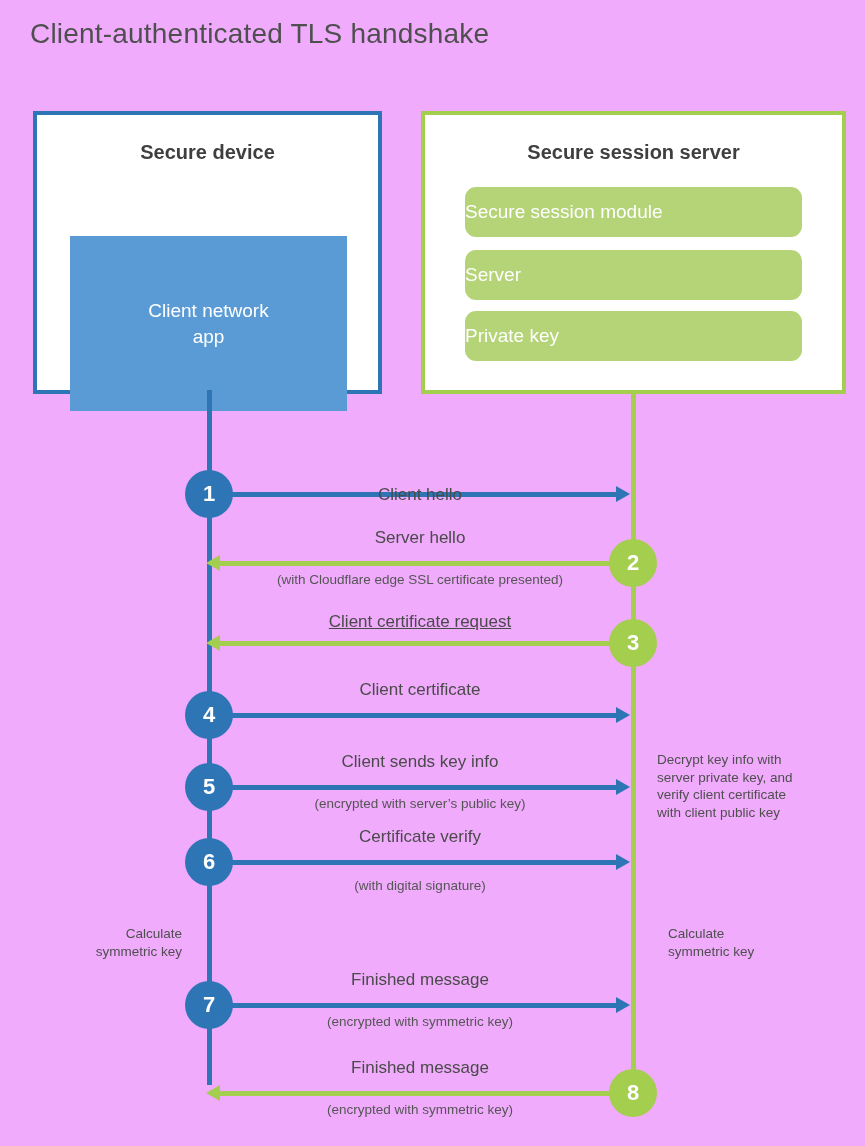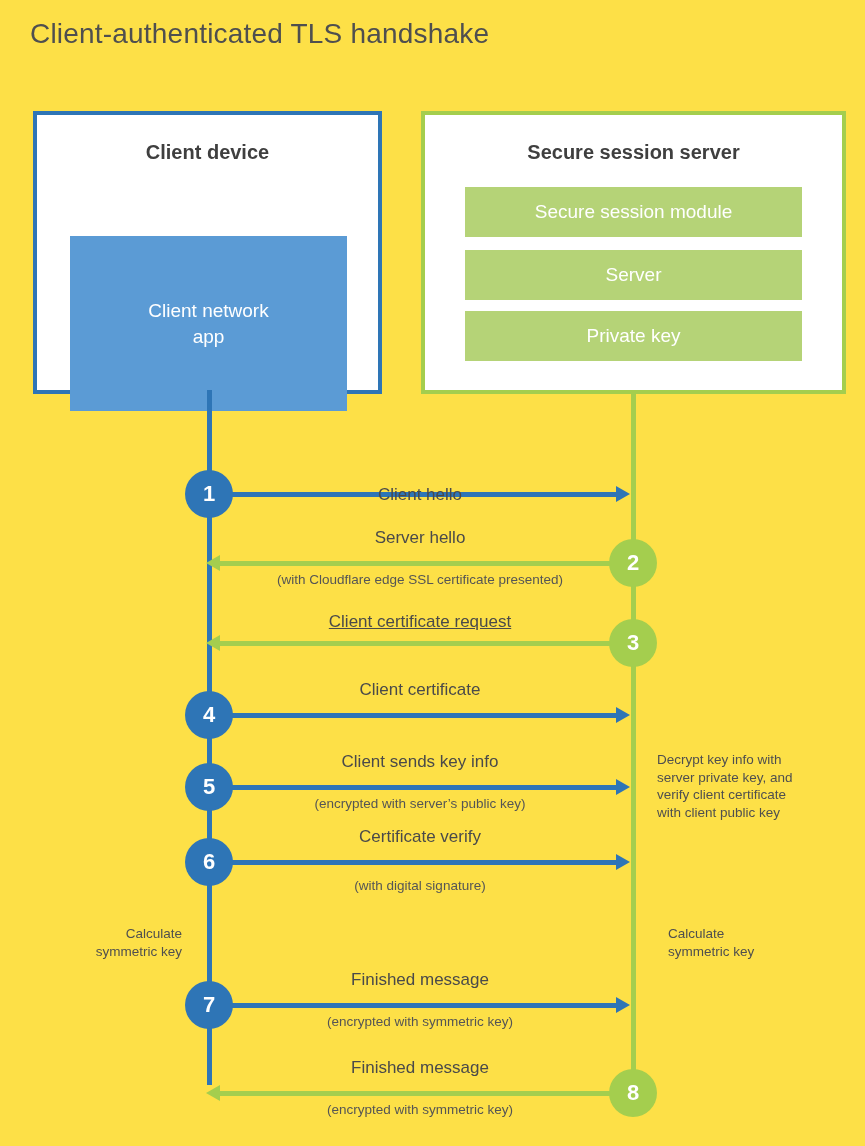--- a/index.html
+++ b/index.html
@@ -1,17 +1,17 @@
 <!DOCTYPE html>
 <html><head>
 <meta charset="utf-8">
 <style>
   html,body{margin:0;padding:0;background:#ffffff;}
   body{font-family:"Liberation Sans","DejaVu Sans",sans-serif;}
-  #canvas{position:relative;width:865px;height:1146px;background:#fde047;overflow:hidden;}
+  #canvas{position:relative;width:865px;height:1146px;background:#f0abfc;overflow:hidden;}
 
   .page-title{
     position:absolute;left:30px;top:18px;
     font-size:28px;font-weight:300;color:#4f4f4f;letter-spacing:0.2px;
   }
 
   
   .device-box{position:absolute;top:111px;height:275px;background:#fff;}
   .client-box{left:33px;width:341px;border:4px solid #2e75b6;}
   .server-box{left:421px;width:417px;border:4px solid #a4ce4e;}
@@ -21,22 +21,22 @@
   }
 
   .app-box{
     position:absolute;left:33px;top:73px;width:277px;height:175px;
     background:#5b9bd5;display:flex;align-items:center;justify-content:center;
     color:#ffffff;font-size:19px;text-align:center;white-space:pre-line;line-height:1.35;margin-top:48px;
   }
 
   .module-bar{
     position:absolute;left:40px;width:337px;height:50px;background:#b5d377;
-    display:flex;align-items:center;justify-content:center;
-    color:#ffffff;font-size:19px;
+    display:flex;align-items:center;
+    color:#ffffff;font-size:19px;border-radius:11px;
   }
 
   
   .vline{position:absolute;width:5px;z-index:1;}
   .vline-blue{left:207px;top:390px;height:695px;background:#2e75b6;}
   .vline-green{left:631px;top:390px;height:715px;background:#a4ce4e;}
 
   
   .step-circle{
     position:absolute;width:48px;height:48px;border-radius:50%;z-index:3;
@@ -64,21 +64,21 @@
   .note-calc-right{left:668px;top:925px;width:130px;text-align:left;}
 </style>
 </head>
 <body>
 
 <div id="canvas">
 
   <div class="page-title">Client-authenticated TLS handshake</div>
 
   <div class="device-box client-box">
-    <div class="box-title">Client device</div>
+    <div class="box-title">Secure device</div>
     <div class="app-box">
       <span>Client network
 app</span>
     </div>
   </div>
 
   <div class="device-box server-box">
     <div class="box-title">Secure session server</div>
     <div id="server-modules">
         <div class="module-bar" style="top: 72px; background: rgb(181, 211, 119);">

